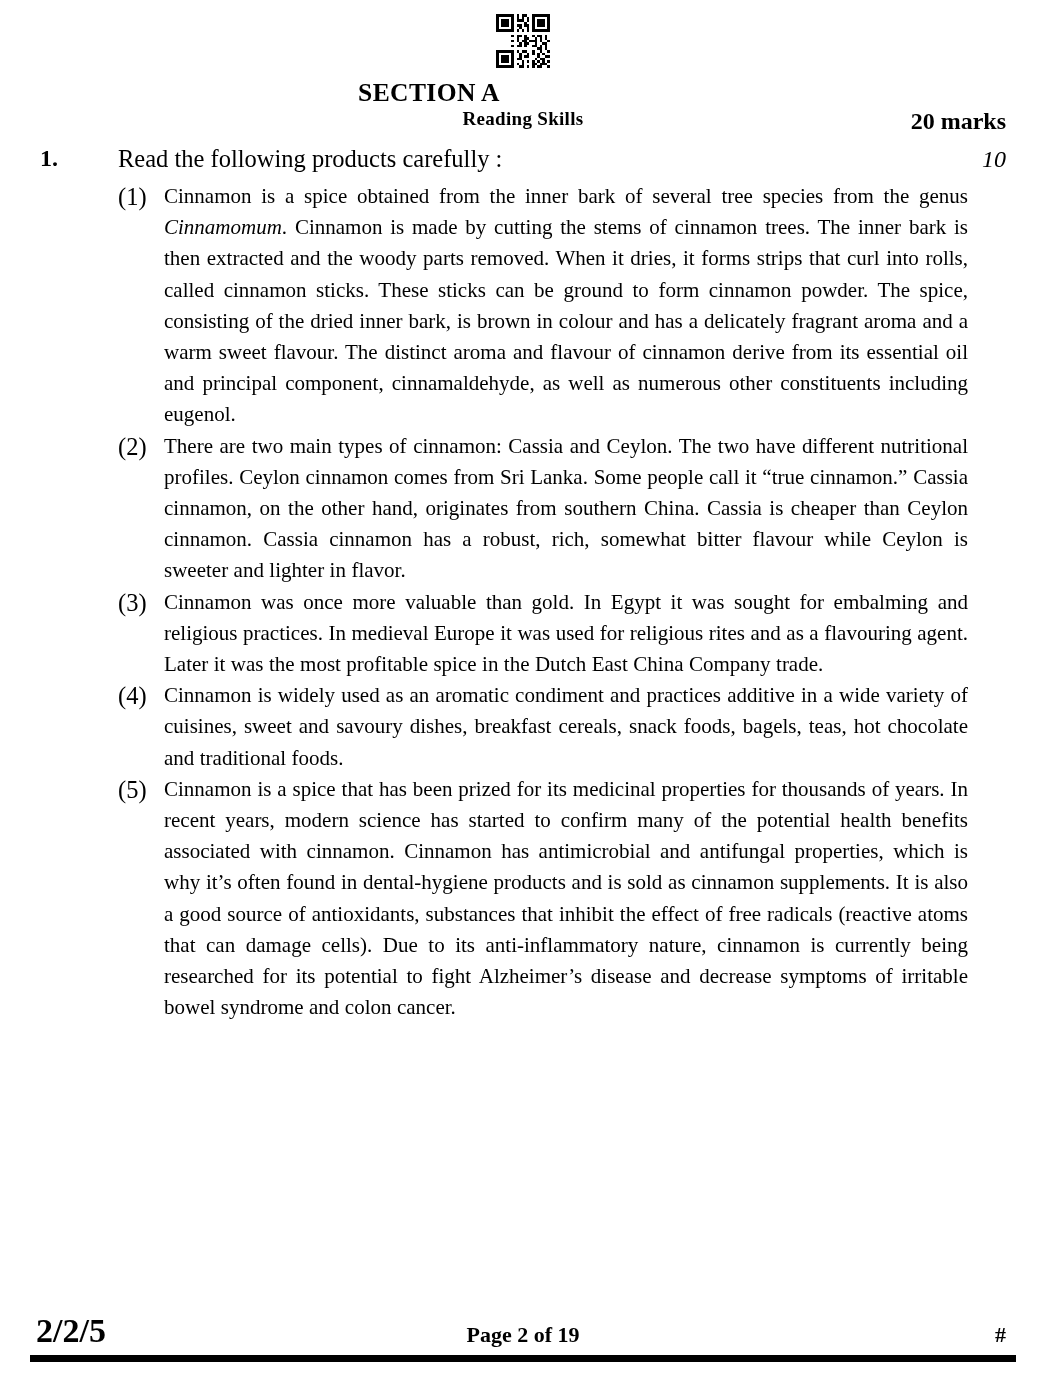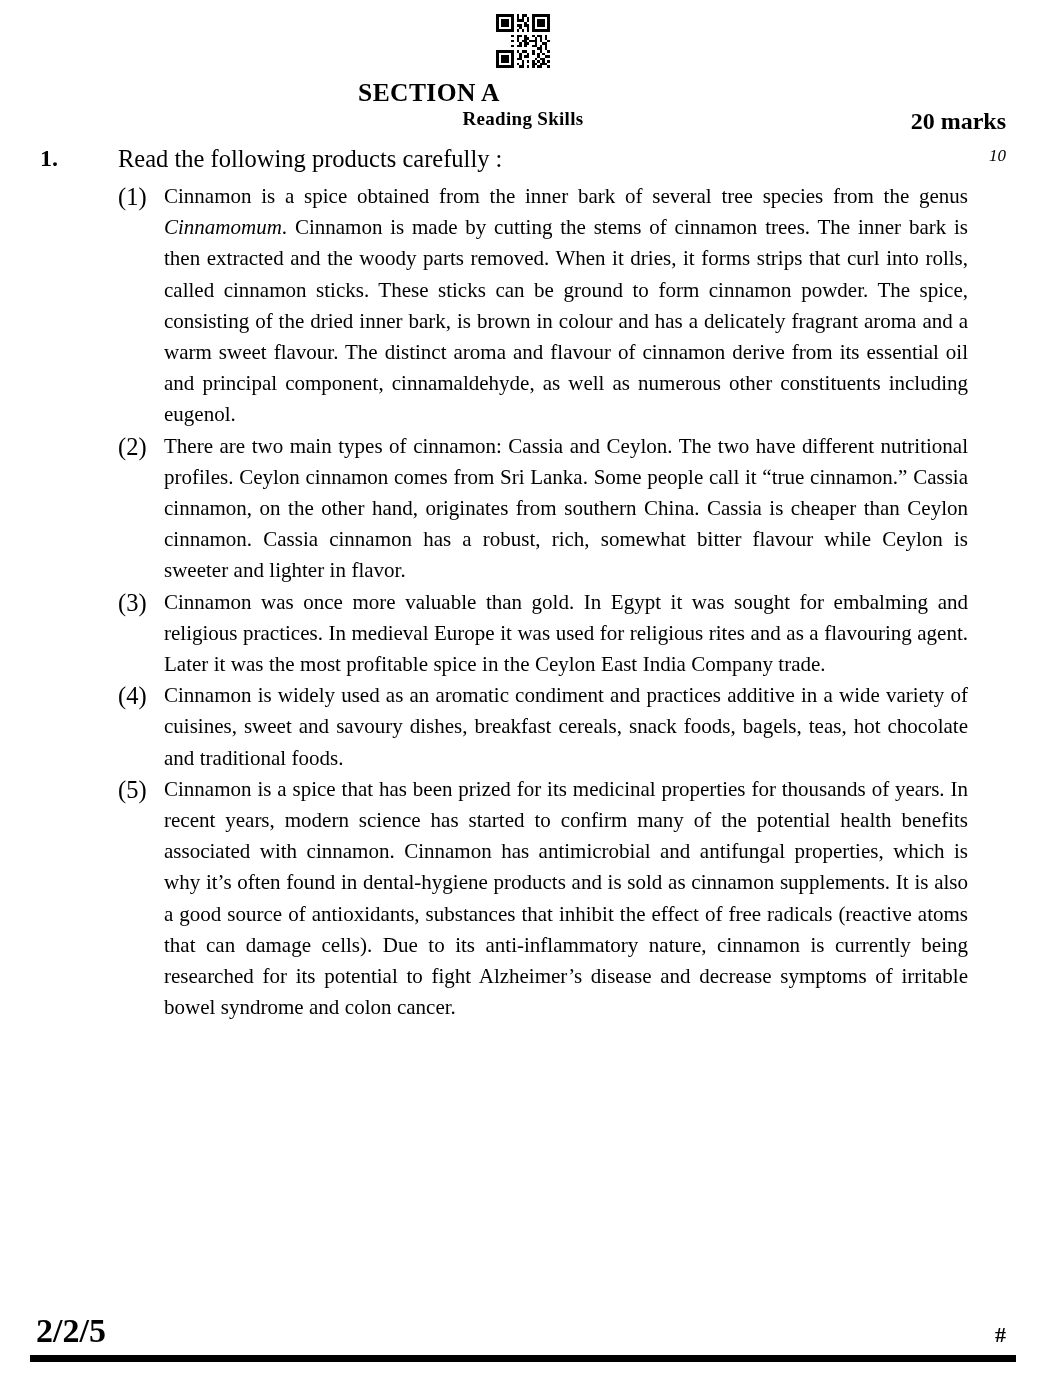--- a/index.html
+++ b/index.html
@@ -72,21 +72,21 @@
     position: absolute;
     top: 145px;
     left: 118px;
     font-size: 24.5px;
   }
   .q-marks {
     position: absolute;
     top: 146px;
     right: 40px;
     font-style: italic;
-    font-size: 17px;
+    font-size: 24px;
   }
 
   
   .passage {
     position: absolute;
     top: 181px;
     left: 118px;
     width: 850px;
   }
   .para {
@@ -266,32 +266,33 @@
     <div class="para-text"><span>Cinnamon is a spice obtained from the inner bark of several tree species from the genus </span><i>Cinnamomum</i><span>. Cinnamon is made by cutting the stems of cinnamon trees. The inner bark is then extracted and the woody parts removed. When it dries, it forms strips that curl into rolls, called cinnamon sticks. These sticks can be ground to form cinnamon powder. The spice, consisting of the dried inner bark, is brown in colour and has a delicately fragrant aroma and a warm sweet flavour. The distinct aroma and flavour of cinnamon derive from its essential oil and principal component, cinnamaldehyde, as well as numerous other constituents including eugenol.</span></div>
   </div>
 
   <div class="para">
     <span class="para-label">(2)</span>
     <div class="para-text">There are two main types of cinnamon: Cassia and Ceylon. The two have different nutritional profiles. Ceylon cinnamon comes from Sri Lanka. Some people call it “true cinnamon.” Cassia cinnamon, on the other hand, originates from southern China. Cassia is cheaper than Ceylon cinnamon. Cassia cinnamon has a robust, rich, somewhat bitter flavour while Ceylon is sweeter and lighter in flavor.</div>
   </div>
 
   <div class="para">
     <span class="para-label">(3)</span>
-    <div class="para-text">Cinnamon was once more valuable than gold. In Egypt it was sought for embalming and religious practices. In medieval Europe it was used for religious rites and as a flavouring agent. Later it was the most profitable spice in the Ceylon East India Company trade.</div>
+    <div class="para-text">Cinnamon was once more valuable than gold. In Egypt it was sought for embalming and religious practices. In medieval Europe it was used for religious rites and as a flavouring agent. Later it was the most profitable spice in the Dutch East China Company trade.</div>
   </div>
 
   <div class="para">
     <span class="para-label">(4)</span>
     <div class="para-text">Cinnamon is widely used as an aromatic condiment and practices additive in a wide variety of cuisines, sweet and savoury dishes, breakfast cereals, snack foods, bagels, teas, hot chocolate and traditional foods.</div>
   </div>
 
   <div class="para">
     <span class="para-label">(5)</span>
     <div class="para-text">Cinnamon is a spice that has been prized for its medicinal properties for thousands of years. In recent years, modern science has started to confirm many of the potential health benefits associated with cinnamon. Cinnamon has antimicrobial and antifungal properties, which is why it’s often found in dental-hygiene products and is sold as cinnamon supplements. It is also a good source of antioxidants, substances that inhibit the effect of free radicals (reactive atoms that can damage cells). Due to its anti-inflammatory nature, cinnamon is currently being researched for its potential to fight Alzheimer’s disease and decrease symptoms of irritable bowel syndrome and colon cancer.</div>
   </div>
 
 </div>
 
 <div class="footer">
   <div class="footer-code">2/2/5</div>
+  <div class="footer-page">Page 2 of 19</div>
   <div class="footer-hash">#</div>
 </div>
 <div class="footer-rule"></div>
 
 </body></html>

